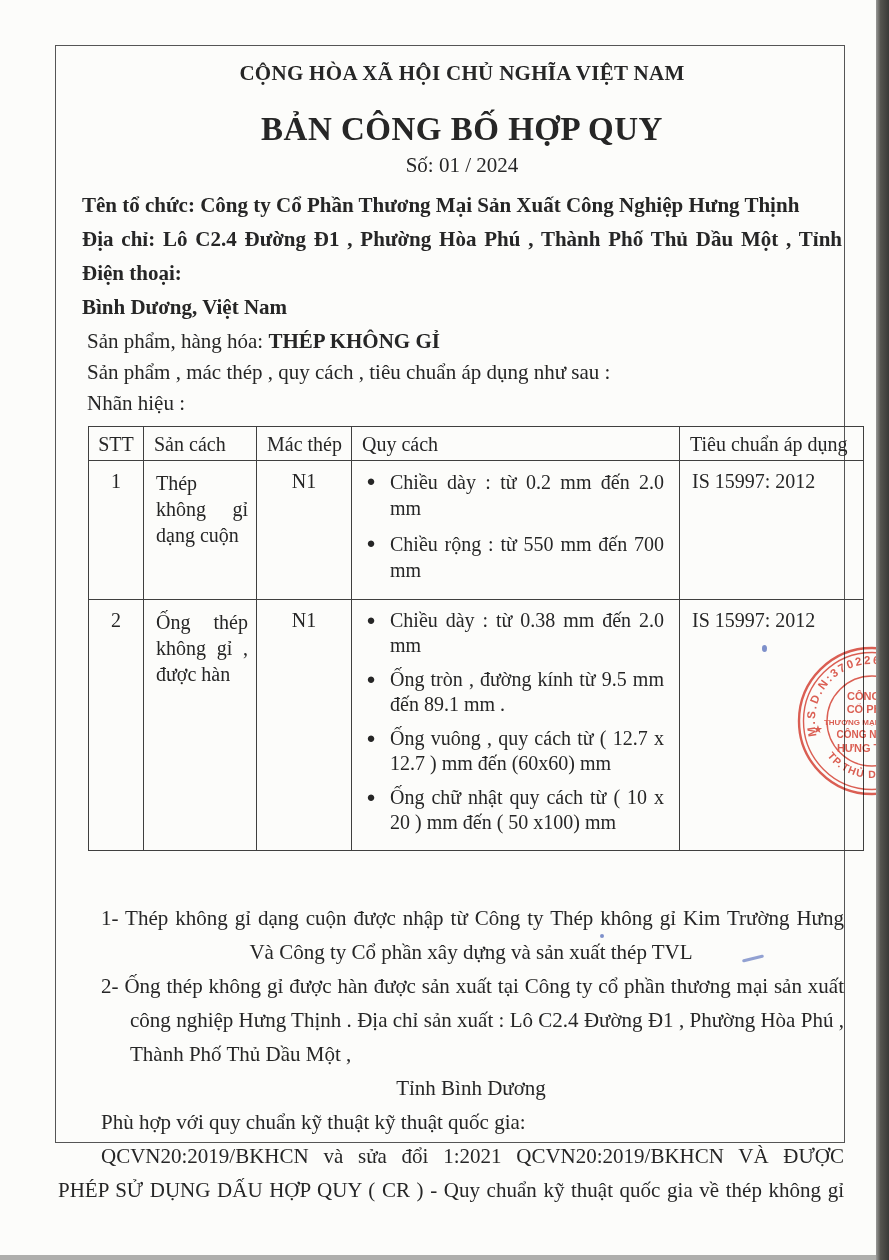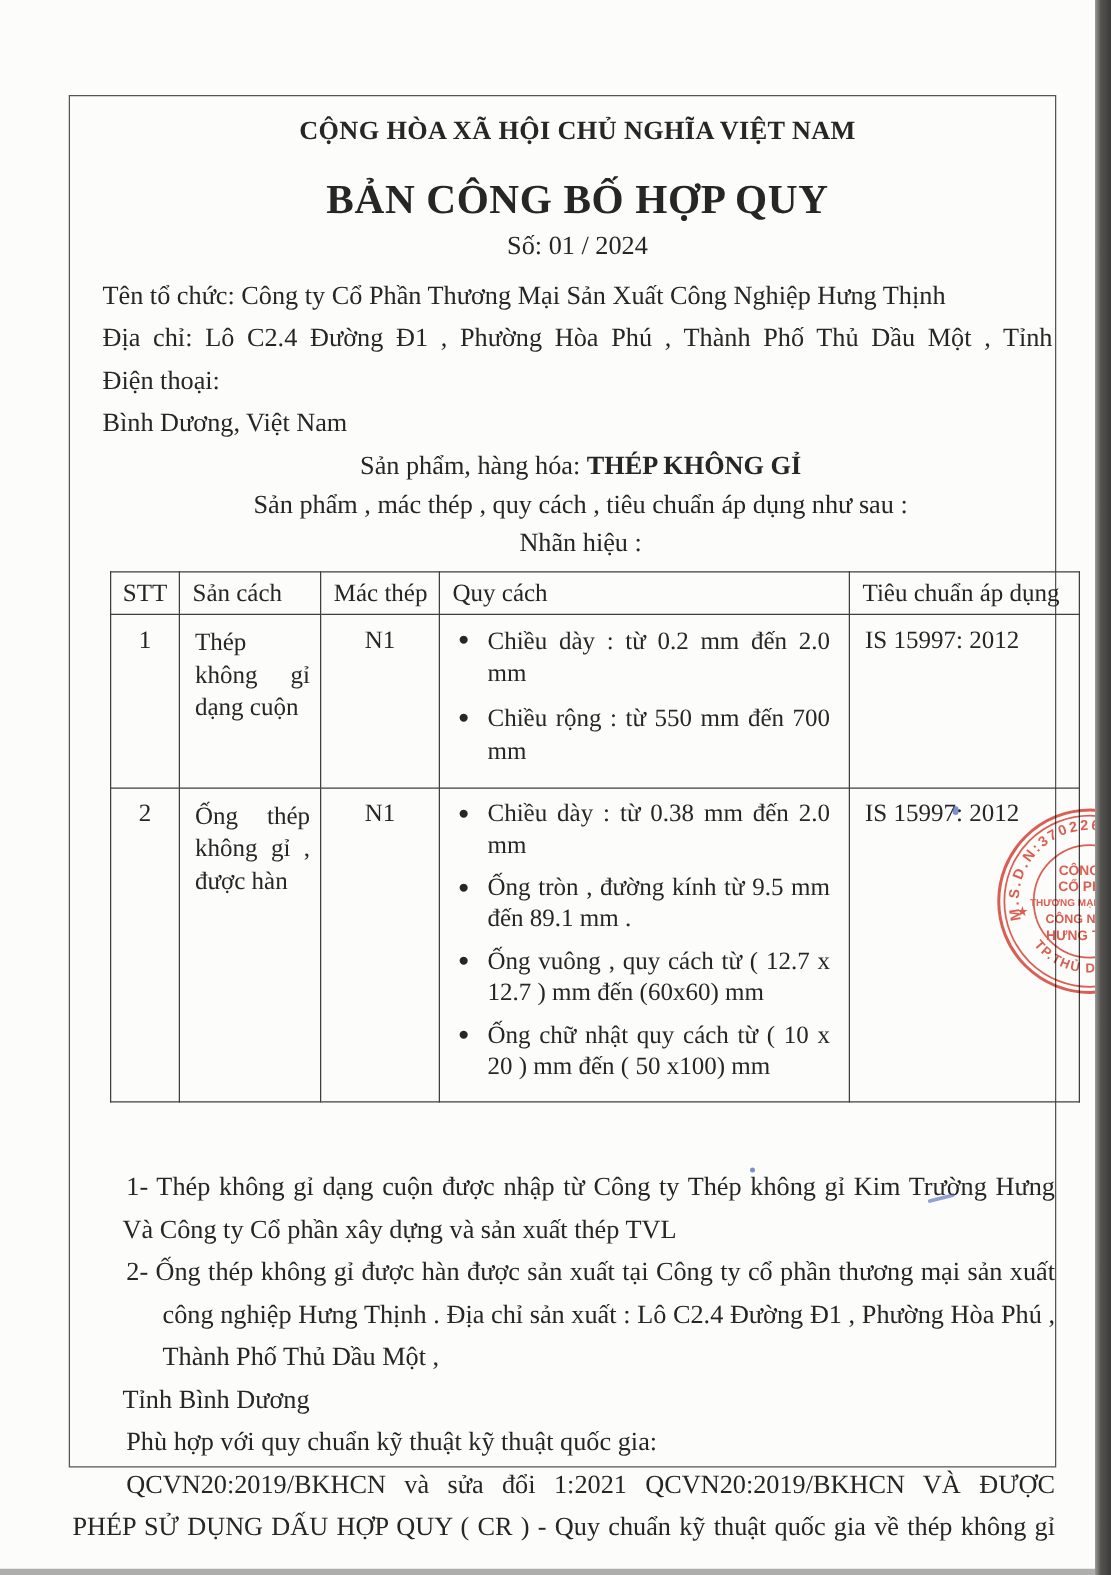--- a/index.html
+++ b/index.html
@@ -1,32 +1,32 @@
 <!DOCTYPE html>
 <html><head>
 <meta charset="utf-8">
 <style>
   html,body{margin:0;padding:0;background:#e8e8e6;}
   .page{position:relative;width:889px;height:1260px;background:#fcfcfa;overflow:hidden;
         font-family:"Liberation Serif","DejaVu Serif",serif;color:#262626;}
-  .frame{position:absolute;left:55px;top:76px;width:790px;height:1098px;
+  .frame{position:absolute;left:55px;top:45px;width:790px;height:1098px;
          border:1.5px solid #555;box-sizing:border-box;padding:12px 2px 0 26px;}
   
   .nat-title{margin-top:2px;text-align:center;font-weight:bold;font-size:21px;line-height:27px;letter-spacing:.3px;}
   .motto{text-align:center;font-weight:bold;font-size:20px;line-height:27px;margin-top:1px;}
   .motto .ul{border-bottom:2.5px solid #2e2e2e;padding:0 8px 2px 14px;}
   .motto .tail{padding-left:7px;}
   .doc-title{text-align:center;font-weight:bold;font-size:33px;line-height:32px;margin-top:26px;letter-spacing:.5px;}
   .doc-number{text-align:center;font-size:21px;line-height:27px;margin-top:7px;}
   
-  .info{margin-top:9px;font-size:21px;line-height:34px;}
+  .info{margin-top:9px;font-size:21px;line-height:34px;font-weight:bold;}
   .info .line{width:760px;}
   .stretch{text-align:justify;text-align-last:justify;}
   .pblock{margin-top:2px;font-size:21px;line-height:31px;}
-  .pblock .line{padding-left:5px;text-align:center;}
+  .pblock .line{padding-left:5px;}
   .bold{font-weight:bold;}
   
   table.spec{border-collapse:collapse;table-layout:fixed;width:775px;margin:7px 0 0 6px;}
   table.spec col.c1{width:55px;}  table.spec col.c2{width:113px;}
   table.spec col.c3{width:95px;}  table.spec col.c4{width:328px;} table.spec col.c5{width:184px;}
   table.spec th,table.spec td{border:1.6px solid #3f3f3f;vertical-align:top;font-weight:normal;
         font-size:20px;box-sizing:border-box;}
   table.spec th{height:27px;text-align:left;padding:6px 4px 4px 10px;}
   table.spec th.center,table.spec td.center{text-align:center;padding-left:2px;padding-right:2px;}
   td.cell-stt{padding-top:9px;}
@@ -35,21 +35,21 @@
   td.cell-qc{padding:8px 4px 6px 0;}
   td.cell-tc{padding:9px 6px 4px 12px;}
   .qc-item{display:flex;margin-bottom:9px;}
   .qc-bullet{width:38px;text-align:center;line-height:25px;font-size:15px;flex:0 0 38px;}
   .qc-text{width:274px;text-align:justify;line-height:25px;}
   .row1 .qc-text{line-height:26px;}
   .row1 .qc-item{margin-bottom:10px;}
   
   .notes{margin-top:50px;font-size:21px;line-height:34px;}
   .n-first{margin-left:19px;width:743px;}
-  .n-flush{margin-left:16px;width:746px;}
+  .n-flush{margin-left:16px;width:746px;text-align:center;}
   .n-hang{margin-left:48px;width:714px;}
   .n-outdent{margin-left:-24px;width:786px;}
   
   .stamp{position:absolute;left:787px;top:636px;width:170px;height:170px;
          opacity:.88;mix-blend-mode:multiply;z-index:5;}
   .stamp text{fill:#d9493c;font-family:"Liberation Sans","DejaVu Sans",sans-serif;font-weight:bold;}
   .stamp circle{stroke:#d9493c;fill:none;}
   
   .edge-strip{position:absolute;right:0;top:0;width:13px;height:1260px;z-index:9;
        background:linear-gradient(to right,#9a9a98 0,#55544f 35%,#3a3a38 100%);}

